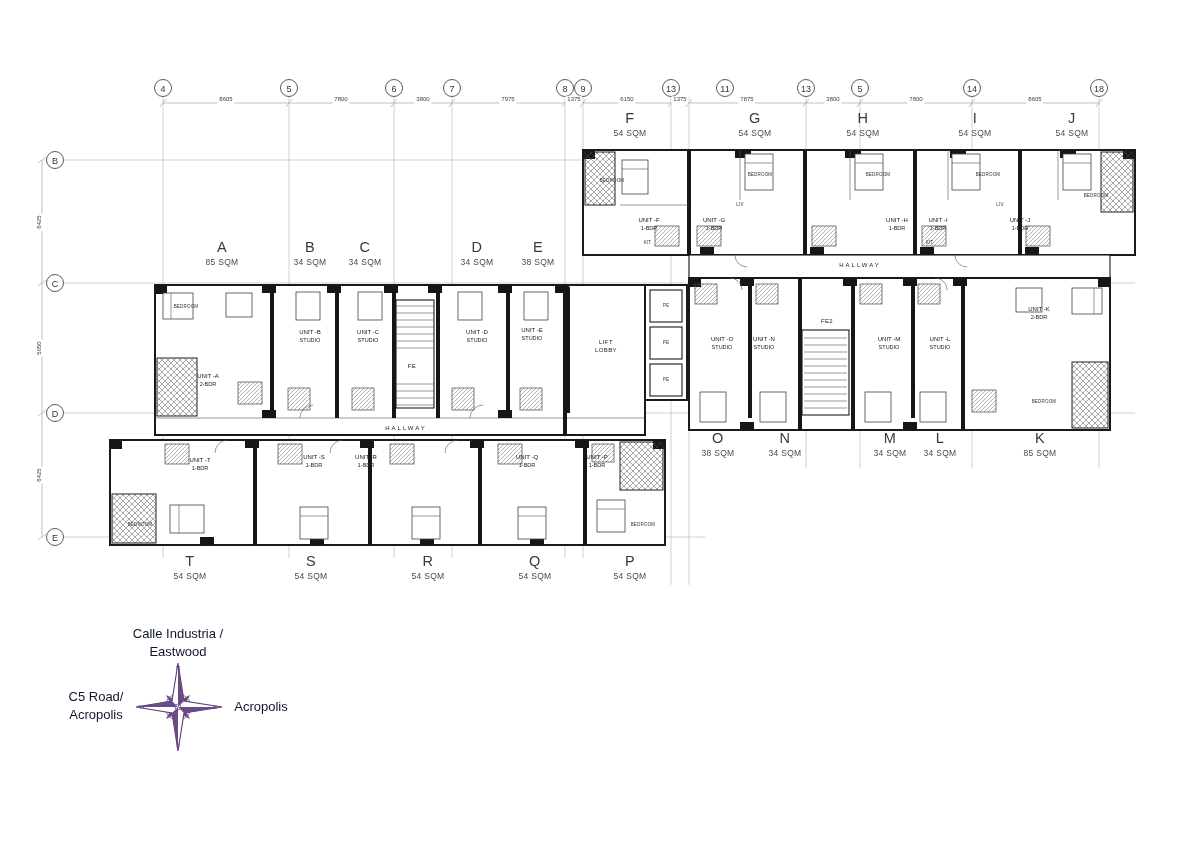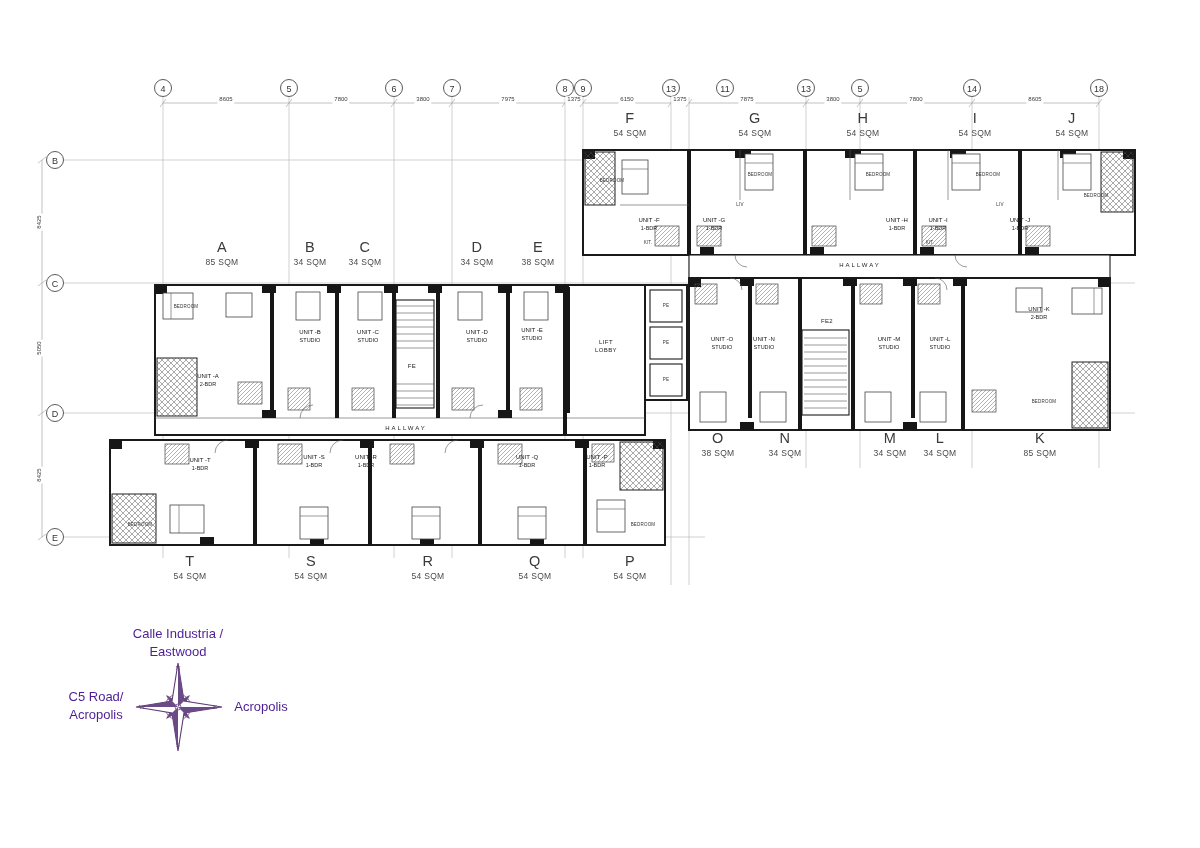--- a/index.html
+++ b/index.html
@@ -31,21 +31,21 @@
   .area{display:flex;flex-direction:column;align-items:center;gap:1px;}
   .area-letter{font-size:14.5px;color:#3a3a3a;letter-spacing:.5px;}
   .area-sqm{font-size:8.5px;color:#4a4a4a;letter-spacing:.3px;}
   .unit span{display:block;}
   .unit-name{font-size:6px;color:#141414;}
   .unit-type{font-size:5.5px;color:#222;}
   .plan-label{font-size:6px;letter-spacing:2px;color:#1c1c1c;}
   .plan-small{font-size:6px;letter-spacing:.4px;color:#1c1c1c;}
   .tiny{font-size:4.5px;color:#333;letter-spacing:.2px;}
   .rose-pt{font-size:7px;color:#5e3a75;font-family:"Liberation Serif","DejaVu Serif",serif;}
-  .compass-label{font-size:13px;color:#4c1d95;line-height:1.35;}
+  .compass-label{font-size:13px;color:#0f172a;line-height:1.35;}
   
   .title-block{position:absolute;left:370px;top:638px;}
   .brand-line{font-size:20px;color:#111;letter-spacing:.4px;}
   .brand-bold{font-weight:bold;}
   .plan-title{font-size:28px;color:#111;letter-spacing:.3px;margin-top:7px;font-weight:500;}
 </style>
 </head>
 <body>
 
 <div class="canvas">

